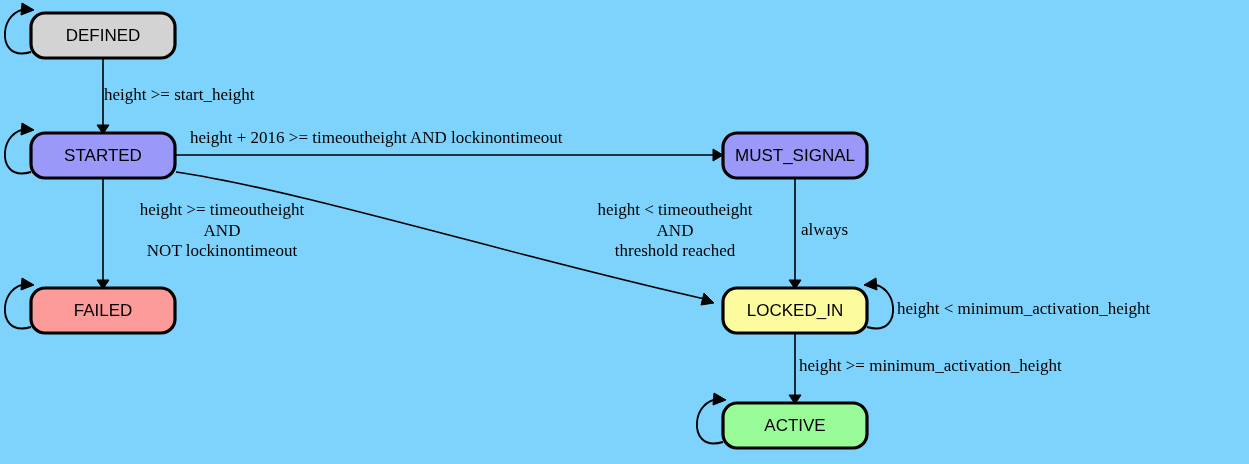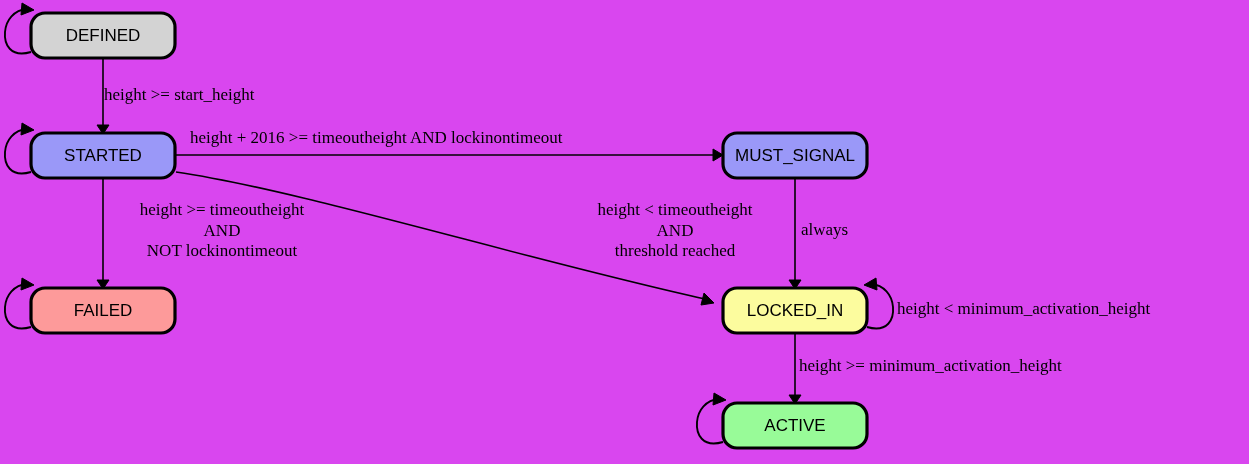--- a/index.html
+++ b/index.html
@@ -4,21 +4,21 @@
 <style>
   html, body {
     margin: 0;
     padding: 0;
     background: #ffffff;
   }
   #diagram-root {
     position: relative;
     width: 1249px;
     height: 464px;
-    background: #d946ef;
+    background: #7dd3fc;
     font-family: "Liberation Serif", "DejaVu Serif", serif;
     overflow: hidden;
   }
   svg#graph-canvas {
     position: absolute;
     left: 0;
     top: 0;
     width: 1249px;
     height: 464px;
   }

